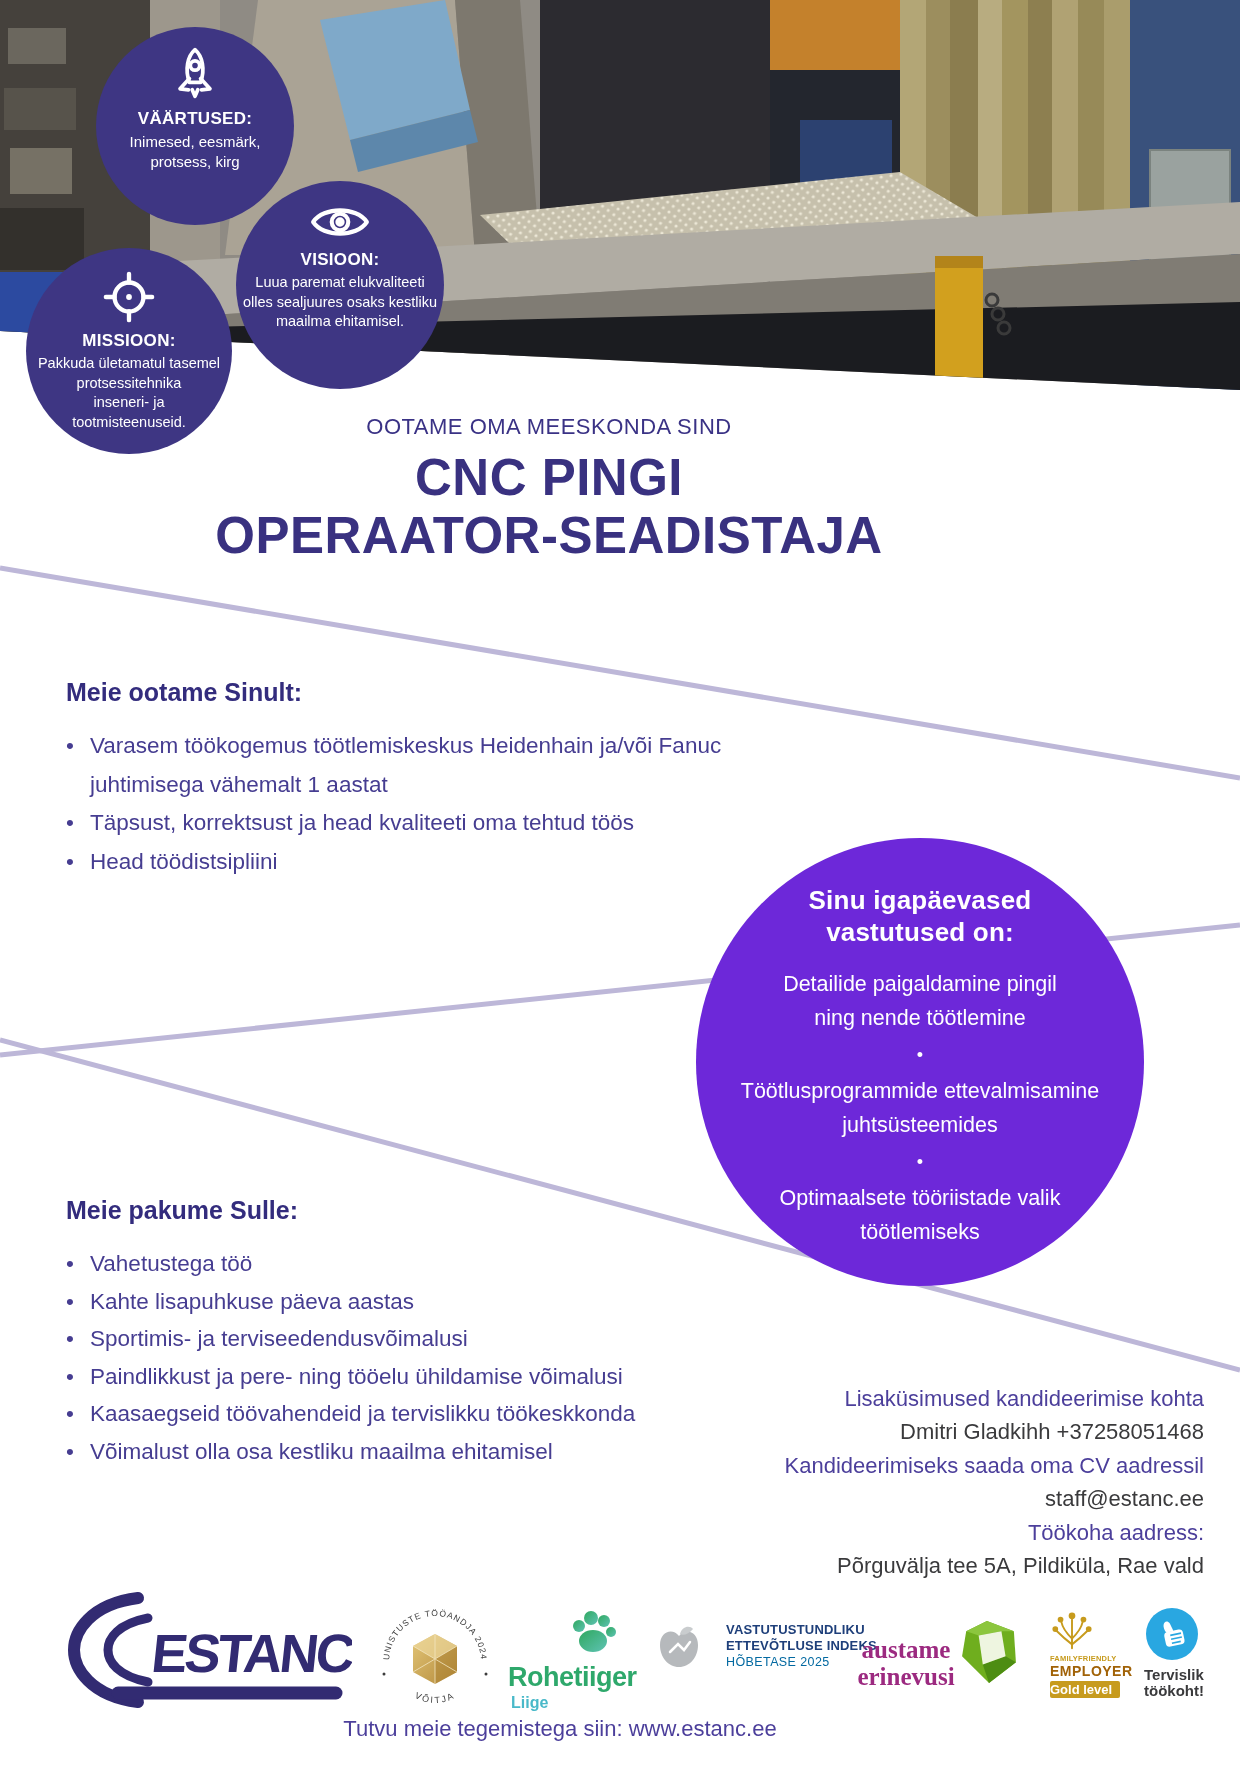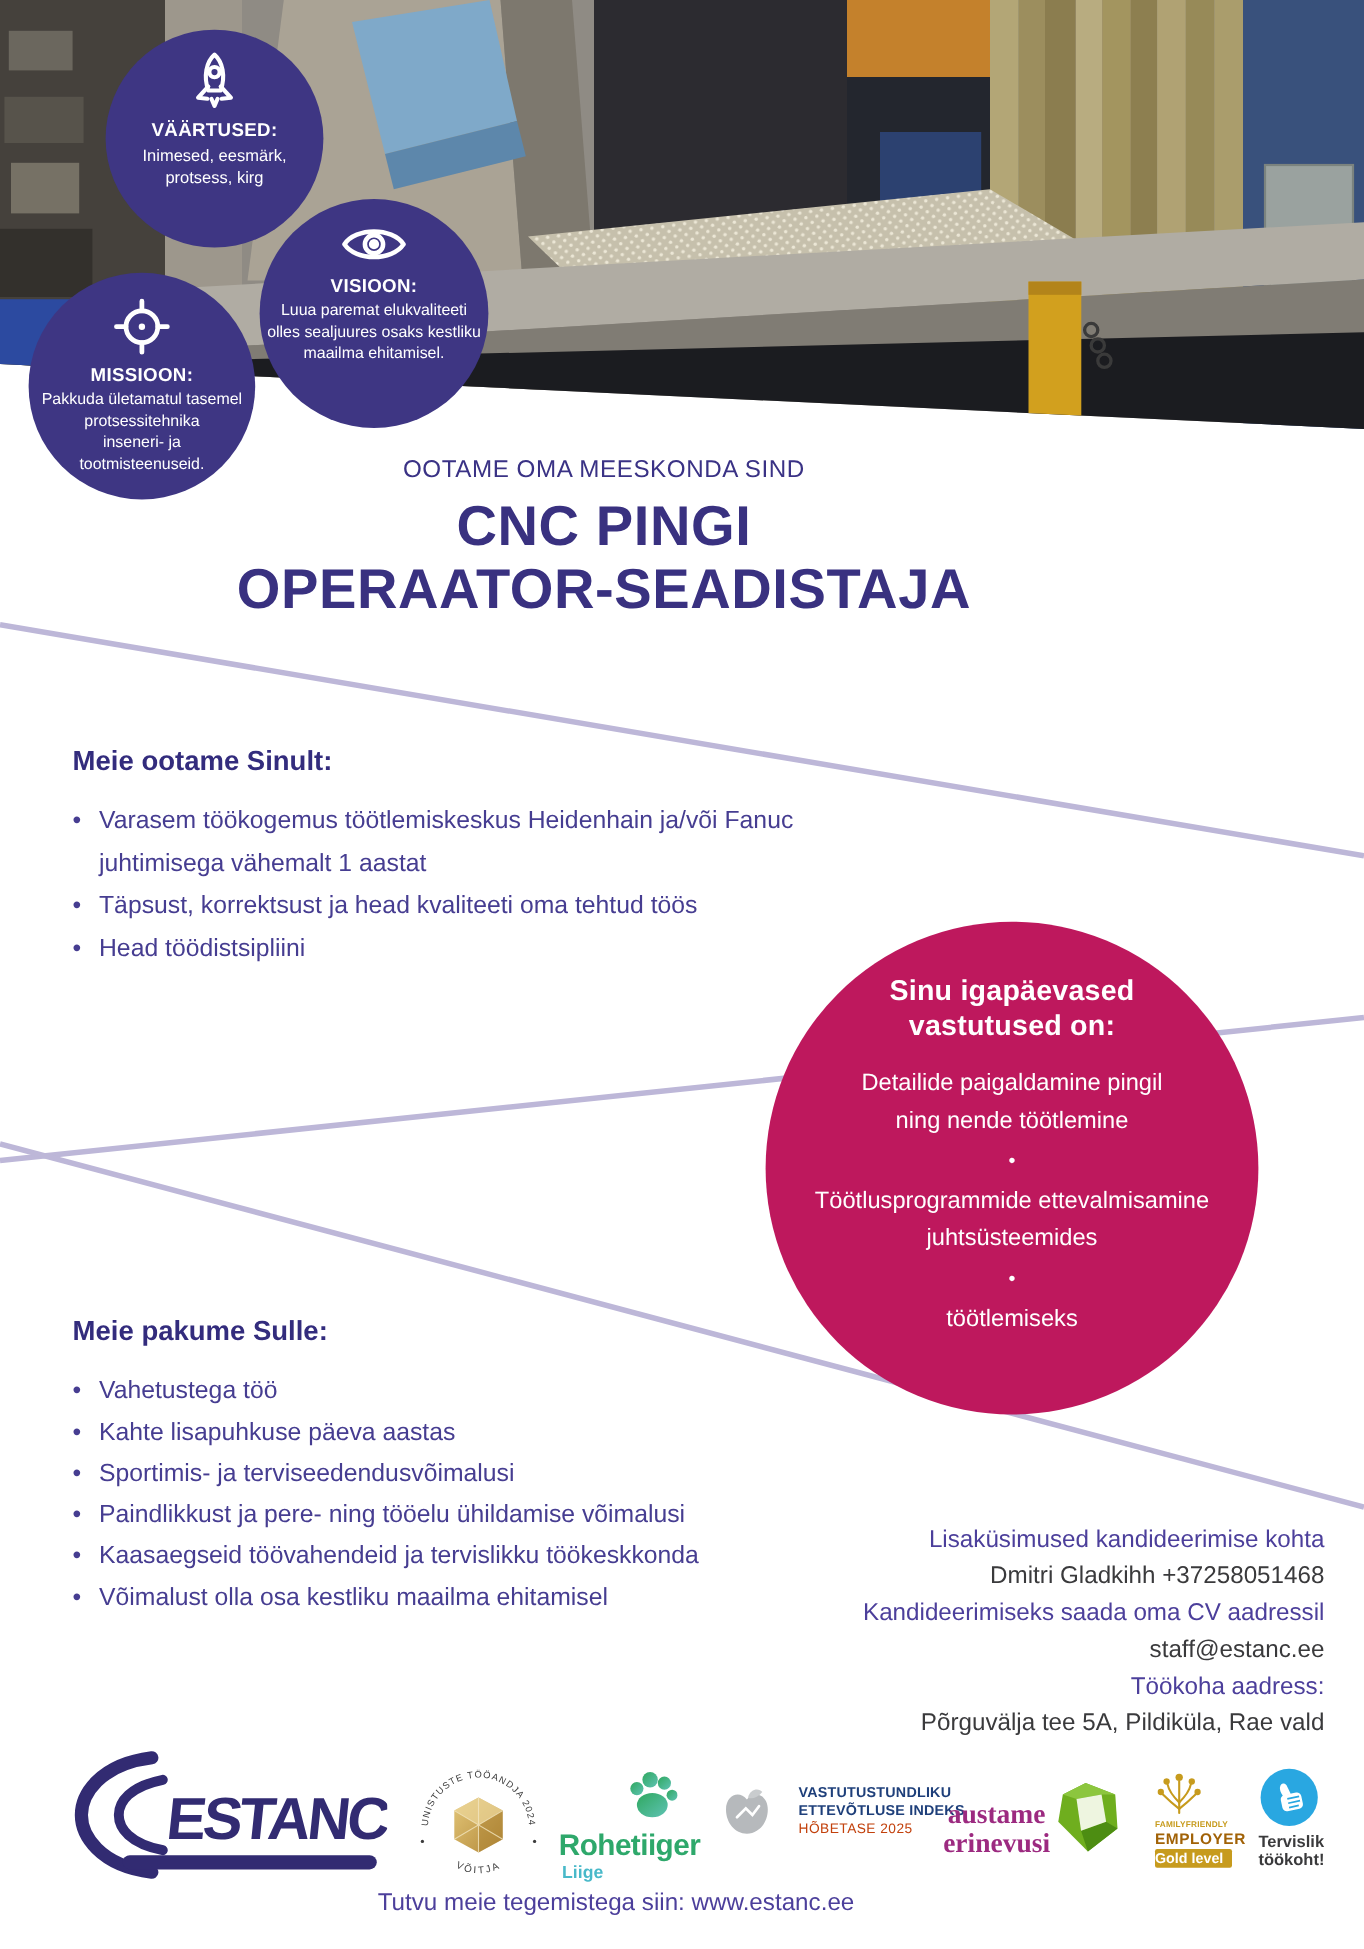--- a/index.html
+++ b/index.html
@@ -29,40 +29,40 @@
   .section{position:absolute;left:66px;z-index:4;width:700px}
   .sec-expect{top:678px}
   .sec-offer{top:1196px}
   .section h2{font-size:25px;font-weight:bold;color:#332c7d;margin:0 0 20px 0}
   .bullet{display:flex;align-items:flex-start;font-size:22.5px;color:#463d91}
   .bullet .dot{width:24px;flex:0 0 24px;line-height:38.5px}
   .bullet .btext{line-height:38.5px}
   .sec-offer .bullet .dot,.sec-offer .bullet .btext{line-height:37.5px}
   
   .duty-circle{position:absolute;left:696px;top:838px;width:448px;height:448px;border-radius:50%;
-               background:#be185d;z-index:3;color:#fff;text-align:center;box-sizing:border-box;padding-top:46px}
+               background:#6d28d9;z-index:3;color:#fff;text-align:center;box-sizing:border-box;padding-top:46px}
   .duty-circle h2{font-size:26px;line-height:32px;font-weight:bold;margin:0 0 20px 0;letter-spacing:.2px}
   .duty-line{font-size:21.5px;line-height:33.5px}
   .duty-sep{font-size:18px;line-height:40px}
   
   .contact{position:absolute;right:36px;top:1382px;z-index:4;text-align:right;
            font-size:22px;line-height:33.4px}
   .c-purple{color:#4c3f9b}
   .c-dark{color:#3a3a3c}
   
   .logo{position:absolute;z-index:4}
   .lg-estanc{left:52px;top:1590px;width:300px;height:122px}
   .lg-badge{left:376px;top:1600px;width:118px;height:118px}
   .lg-rohe{left:508px;top:1606px;width:140px;height:106px}
   .rt-paw{position:absolute;right:32px;top:2px}
   .rt-title{position:absolute;left:0;top:56px;font-size:27px;font-weight:bold;color:#2ea86b;letter-spacing:-.5px}
   .rt-sub{position:absolute;left:3px;top:88px;font-size:16px;font-weight:bold;color:#49b9c9}
   .lg-vei{left:656px;top:1622px;display:flex;align-items:center;gap:24px}
   .vei-l12{font-size:13px;font-weight:bold;color:#1e3f7a;line-height:16px;letter-spacing:.2px}
-  .vei-l3{font-size:12.5px;color:#c2410c;line-height:17px;letter-spacing:.4px}
+  .vei-l3{font-size:12.5px;color:#0369a1;line-height:17px;letter-spacing:.4px}
   .lg-aus{left:856px;top:1636px;width:100px;text-align:center;font-family:"Liberation Serif",serif;
           font-weight:bold;color:#9c2a80;font-size:25px;line-height:27px}
   .lg-gem{left:960px;top:1618px}
   .lg-ff{left:1050px;top:1610px;width:70px;text-align:left}
   .ff-l1{font-size:7.5px;font-weight:bold;color:#c79b1d;letter-spacing:.2px;margin-top:2px}
   .ff-l2{font-size:14px;font-weight:bold;color:#a16207;letter-spacing:.5px}
   .ff-band{background:#c79b1d;color:#fff;font-size:13px;font-weight:bold;border-radius:2px;
            padding:1px 0;margin-top:2px}
   .lg-terv{left:1144px;top:1606px;width:84px}
   .terv-txt{margin-top:5px;font-size:15px;font-weight:bold;color:#3a3a3c;line-height:16px}
@@ -204,20 +204,21 @@
     <h2>
       <div>Sinu igapäevased</div>
       <div>vastutused on:</div>
     </h2>
     <div class="duty-line">Detailide paigaldamine pingil</div>
     <div class="duty-line">ning nende töötlemine</div>
     <div class="duty-sep">•</div>
     <div class="duty-line">Töötlusprogrammide ettevalmisamine</div>
     <div class="duty-line">juhtsüsteemides</div>
     <div class="duty-sep">•</div>
+    <div class="duty-line">Optimaalsete tööriistade valik</div>
     <div class="duty-line">töötlemiseks</div>
   </div>
 
   <div class="section sec-offer">
     <h2>Meie pakume Sulle:</h2>
     <div class="bullet">
       <span class="dot">•</span>
       <div class="btext">Vahetustega töö</div>
     </div>
     <div class="bullet">

